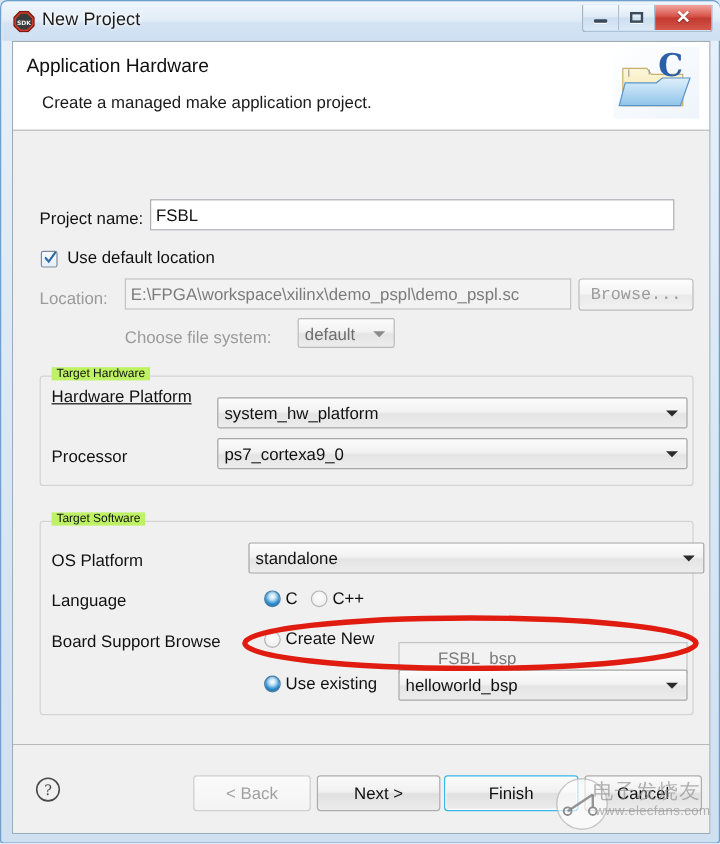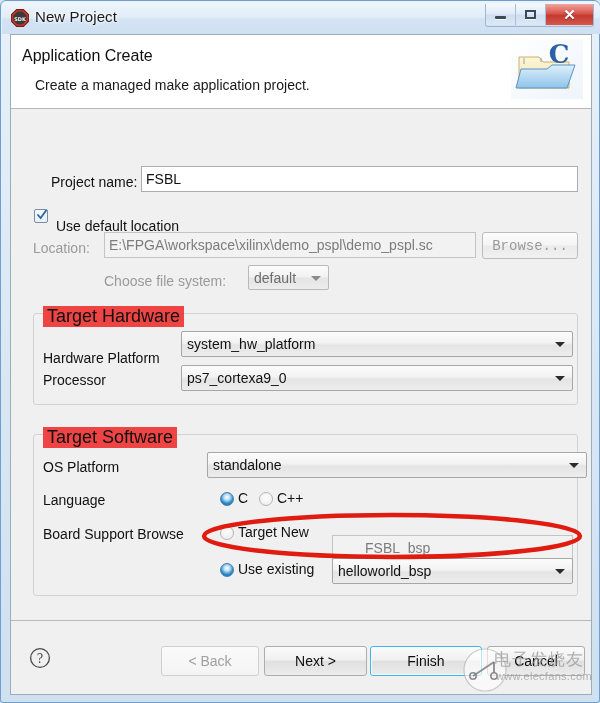--- a/index.html
+++ b/index.html
@@ -227,23 +227,23 @@
 
   
   .group {
     position: absolute;
     box-sizing: border-box;
     border: 1px solid #d3d3d3;
     border-radius: 3px;
   }
   .group-title {
     position: absolute;
-    font-size: 18px;
+    font-size: 10px;
     color: #111;
-    background: #ef4444;
+    background: #bef264;
     padding: 0 4px;
     white-space: nowrap;
   }
 
   
   .checkbox {
     position: absolute;
     width: 14px; height: 14px;
     box-sizing: border-box;
     border: 1px solid #7b8ca0;
@@ -378,21 +378,21 @@
         </div>
         <div class="winbtn close">
           <div class="glyph-close">✕</div>
         </div>
       </div>
     </div>
 
     <div class="client">
 
       <div class="banner">
-        <div class="banner-title">Application Create</div>
+        <div class="banner-title">Application Hardware</div>
         <div class="banner-sub">Create a managed make application project.</div>
 
         <svg class="banner-icon" viewBox="0 0 72 60">
           <defs>
             <linearGradient id="fbBack" x1="0" y1="0" x2="0" y2="1">
               <stop offset="0%" stop-color="#fdf6d8"></stop>
               <stop offset="100%" stop-color="#f0e2a8"></stop>
             </linearGradient>
             <linearGradient id="fbFront" x1="0" y1="0" x2="0" y2="1">
               <stop offset="0%" stop-color="#dff0fb"></stop>
@@ -407,44 +407,44 @@
           <path d="M8 18 h20 l4 5 h26 v26 H8 Z" fill="url(#fbBack)" stroke="#c8b06a" stroke-width="1"></path>
           <text x="48" y="24" font-size="26" font-weight="bold" fill="#2b5fa8" text-anchor="middle" font-family="DejaVu Serif, serif">C</text>
           <path d="M10 30 h26 l5 -4 h23 l-8 23 H5 Z" fill="url(#fbFront)" stroke="#5b94c6" stroke-width="1"></path>
           <line x1="13" y1="19" x2="13" y2="25" stroke="#9aa0a8" stroke-width="1"></line>
           <line x1="30" y1="19" x2="30" y2="23" stroke="#9aa0a8" stroke-width="1"></line>
         </svg>
       </div>
 
       <div class="form">
 
-        <div class="lbl" style="left:40px; top:64px;">Project name:</div>
-        <div class="textbox" style="left:130px; top:56px; width:437px; height:26px;">FSBL</div>
+        <div class="lbl" style="left:22px; top:64px;">Project name:</div>
+        <div class="textbox" style="left:114px; top:56px; width:437px; height:26px;">FSBL</div>
 
         <div class="checkbox" style="left:23px; top:99px;">
           <svg class="tick" viewBox="0 0 10 12">
             <path d="M1 6 L3.6 9 L9 1.6" stroke="#2f6aa8" stroke-width="1.8" fill="none" stroke-linecap="round"></path>
           </svg>
         </div>
-        <div class="lbl" style="left:45px; top:96px;margin-top:12px;">Use default location</div>
+        <div class="lbl" style="left:45px; top:96px;">Use default location</div>
 
         <div class="lbl dim" style="left:22px; top:130px;">Location:</div>
         <div class="textbox disabled" style="left:93px; top:122px; width:372px; height:26px;">E:\FPGA\workspace\xilinx\demo_pspl\demo_pspl.sc</div>
         <div class="btn" style="left:471px; top:122px; width:96px; height:27px;font-family:Liberation Mono, monospace;">Browse...</div>
 
         <div class="lbl dim" style="left:93px; top:163px;">Choose file system:</div>
         <div class="combo grayborder" style="left:237px; top:155px; width:81px; height:25px;">
           <span>default</span>
           <span class="arrow"></span>
         </div>
 
         <div class="group" style="left:22px; top:203px; width:545px; height:92px;"></div>
         <div class="group-title" style="left:32px; top:196px;">Target Hardware</div>
 
-        <div class="lbl" style="left:32px; top:240px;">Hardware Platform</div>
+        <div class="lbl" style="left:32px; top:212px;text-decoration:underline;">Hardware Platform</div>
         <div class="combo" style="left:170px; top:221px; width:392px; height:26px;">
           <span>system_hw_platform</span>
           <span class="arrow"></span>
         </div>
 
         <div class="lbl" style="left:32px; top:262px;">Processor</div>
         <div class="combo" style="left:170px; top:255px; width:392px; height:26px;">
           <span>ps7_cortexa9_0</span>
           <span class="arrow"></span>
         </div>
@@ -460,21 +460,21 @@
 
         <div class="lbl" style="left:32px; top:382px;">Language</div>
         <div class="radio on" style="left:209px; top:382px;"></div>
         <div class="lbl" style="left:227px; top:380px;">C</div>
         <div class="radio off" style="left:248px; top:382px;"></div>
         <div class="lbl" style="left:266px; top:380px;">C++</div>
 
         <div class="lbl" style="left:32px; top:416px;">Board Support Browse</div>
 
         <div class="radio off" style="left:209px; top:416px;"></div>
-        <div class="lbl" style="left:227px; top:414px;">Target New</div>
+        <div class="lbl" style="left:227px; top:414px;">Create New</div>
         <div class="textbox disabled" style="left:321px; top:425px; width:241px; height:26px;padding-left:32px;">FSBL_bsp</div>
 
         <div class="radio on" style="left:209px; top:453px;"></div>
         <div class="lbl" style="left:227px; top:451px;">Use existing</div>
         <div class="combo" style="left:321px; top:448px; width:241px; height:26px;">
           <span>helloworld_bsp</span>
           <span class="arrow"></span>
         </div>
       </div>
 

